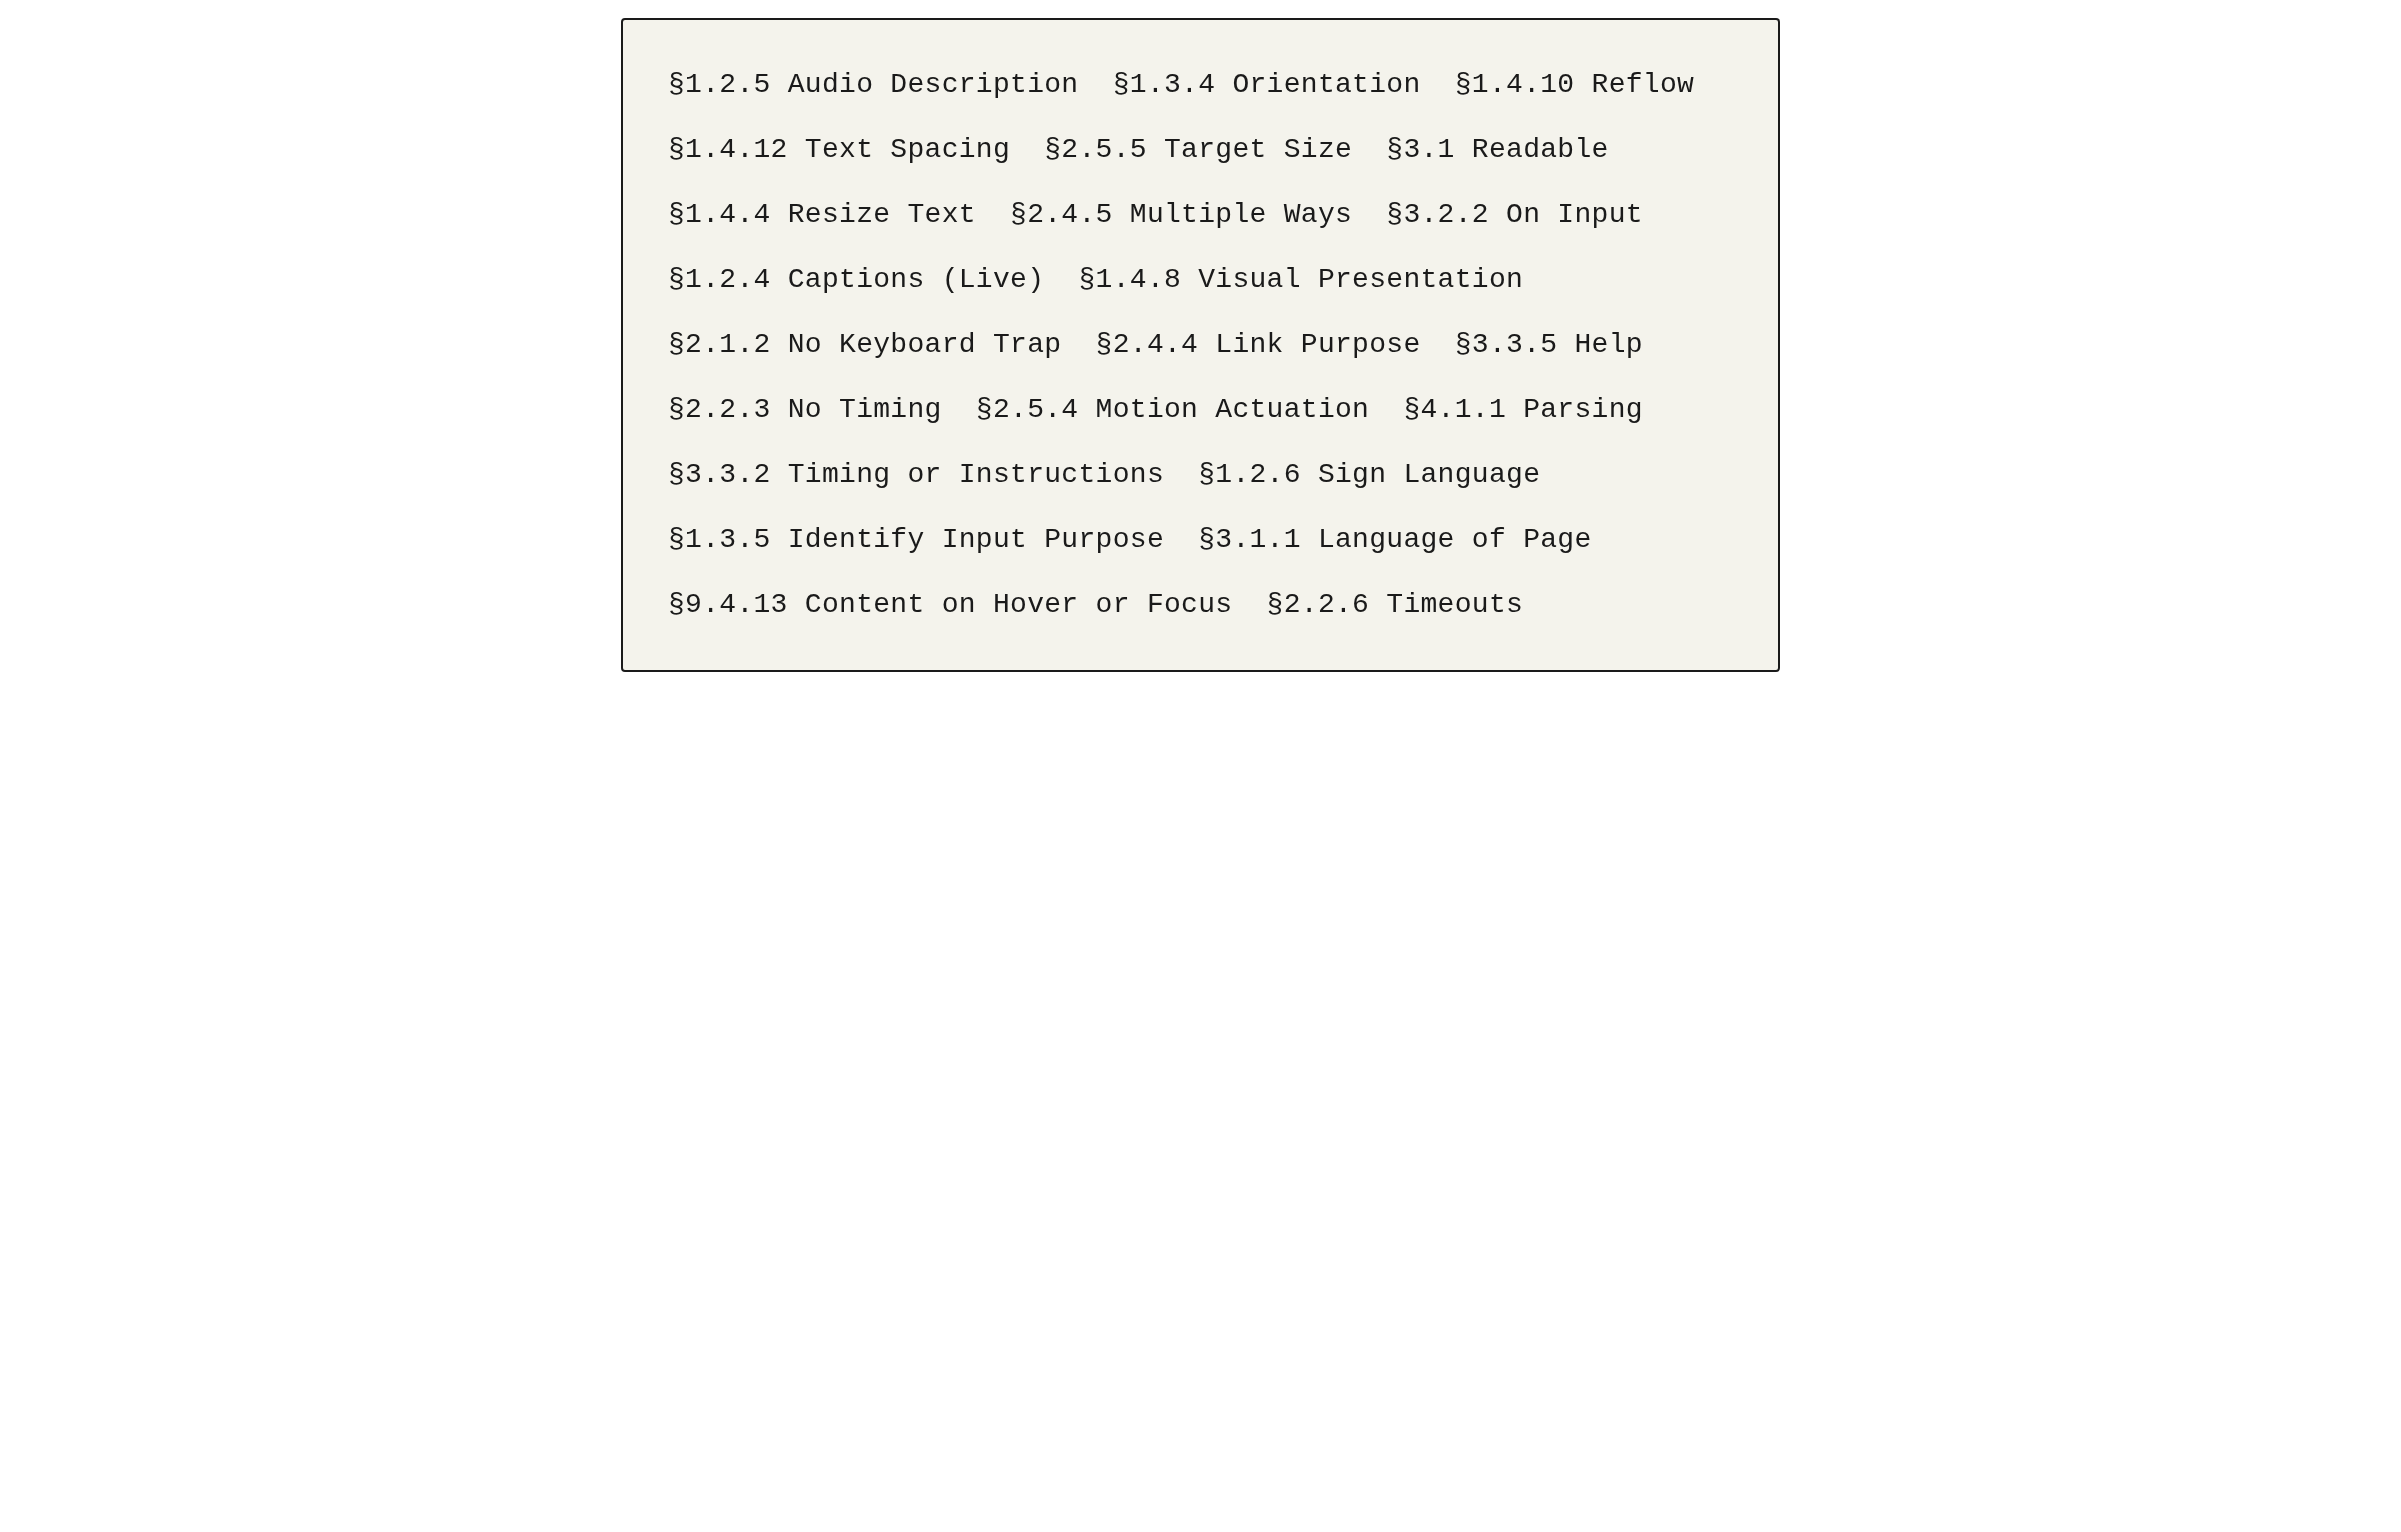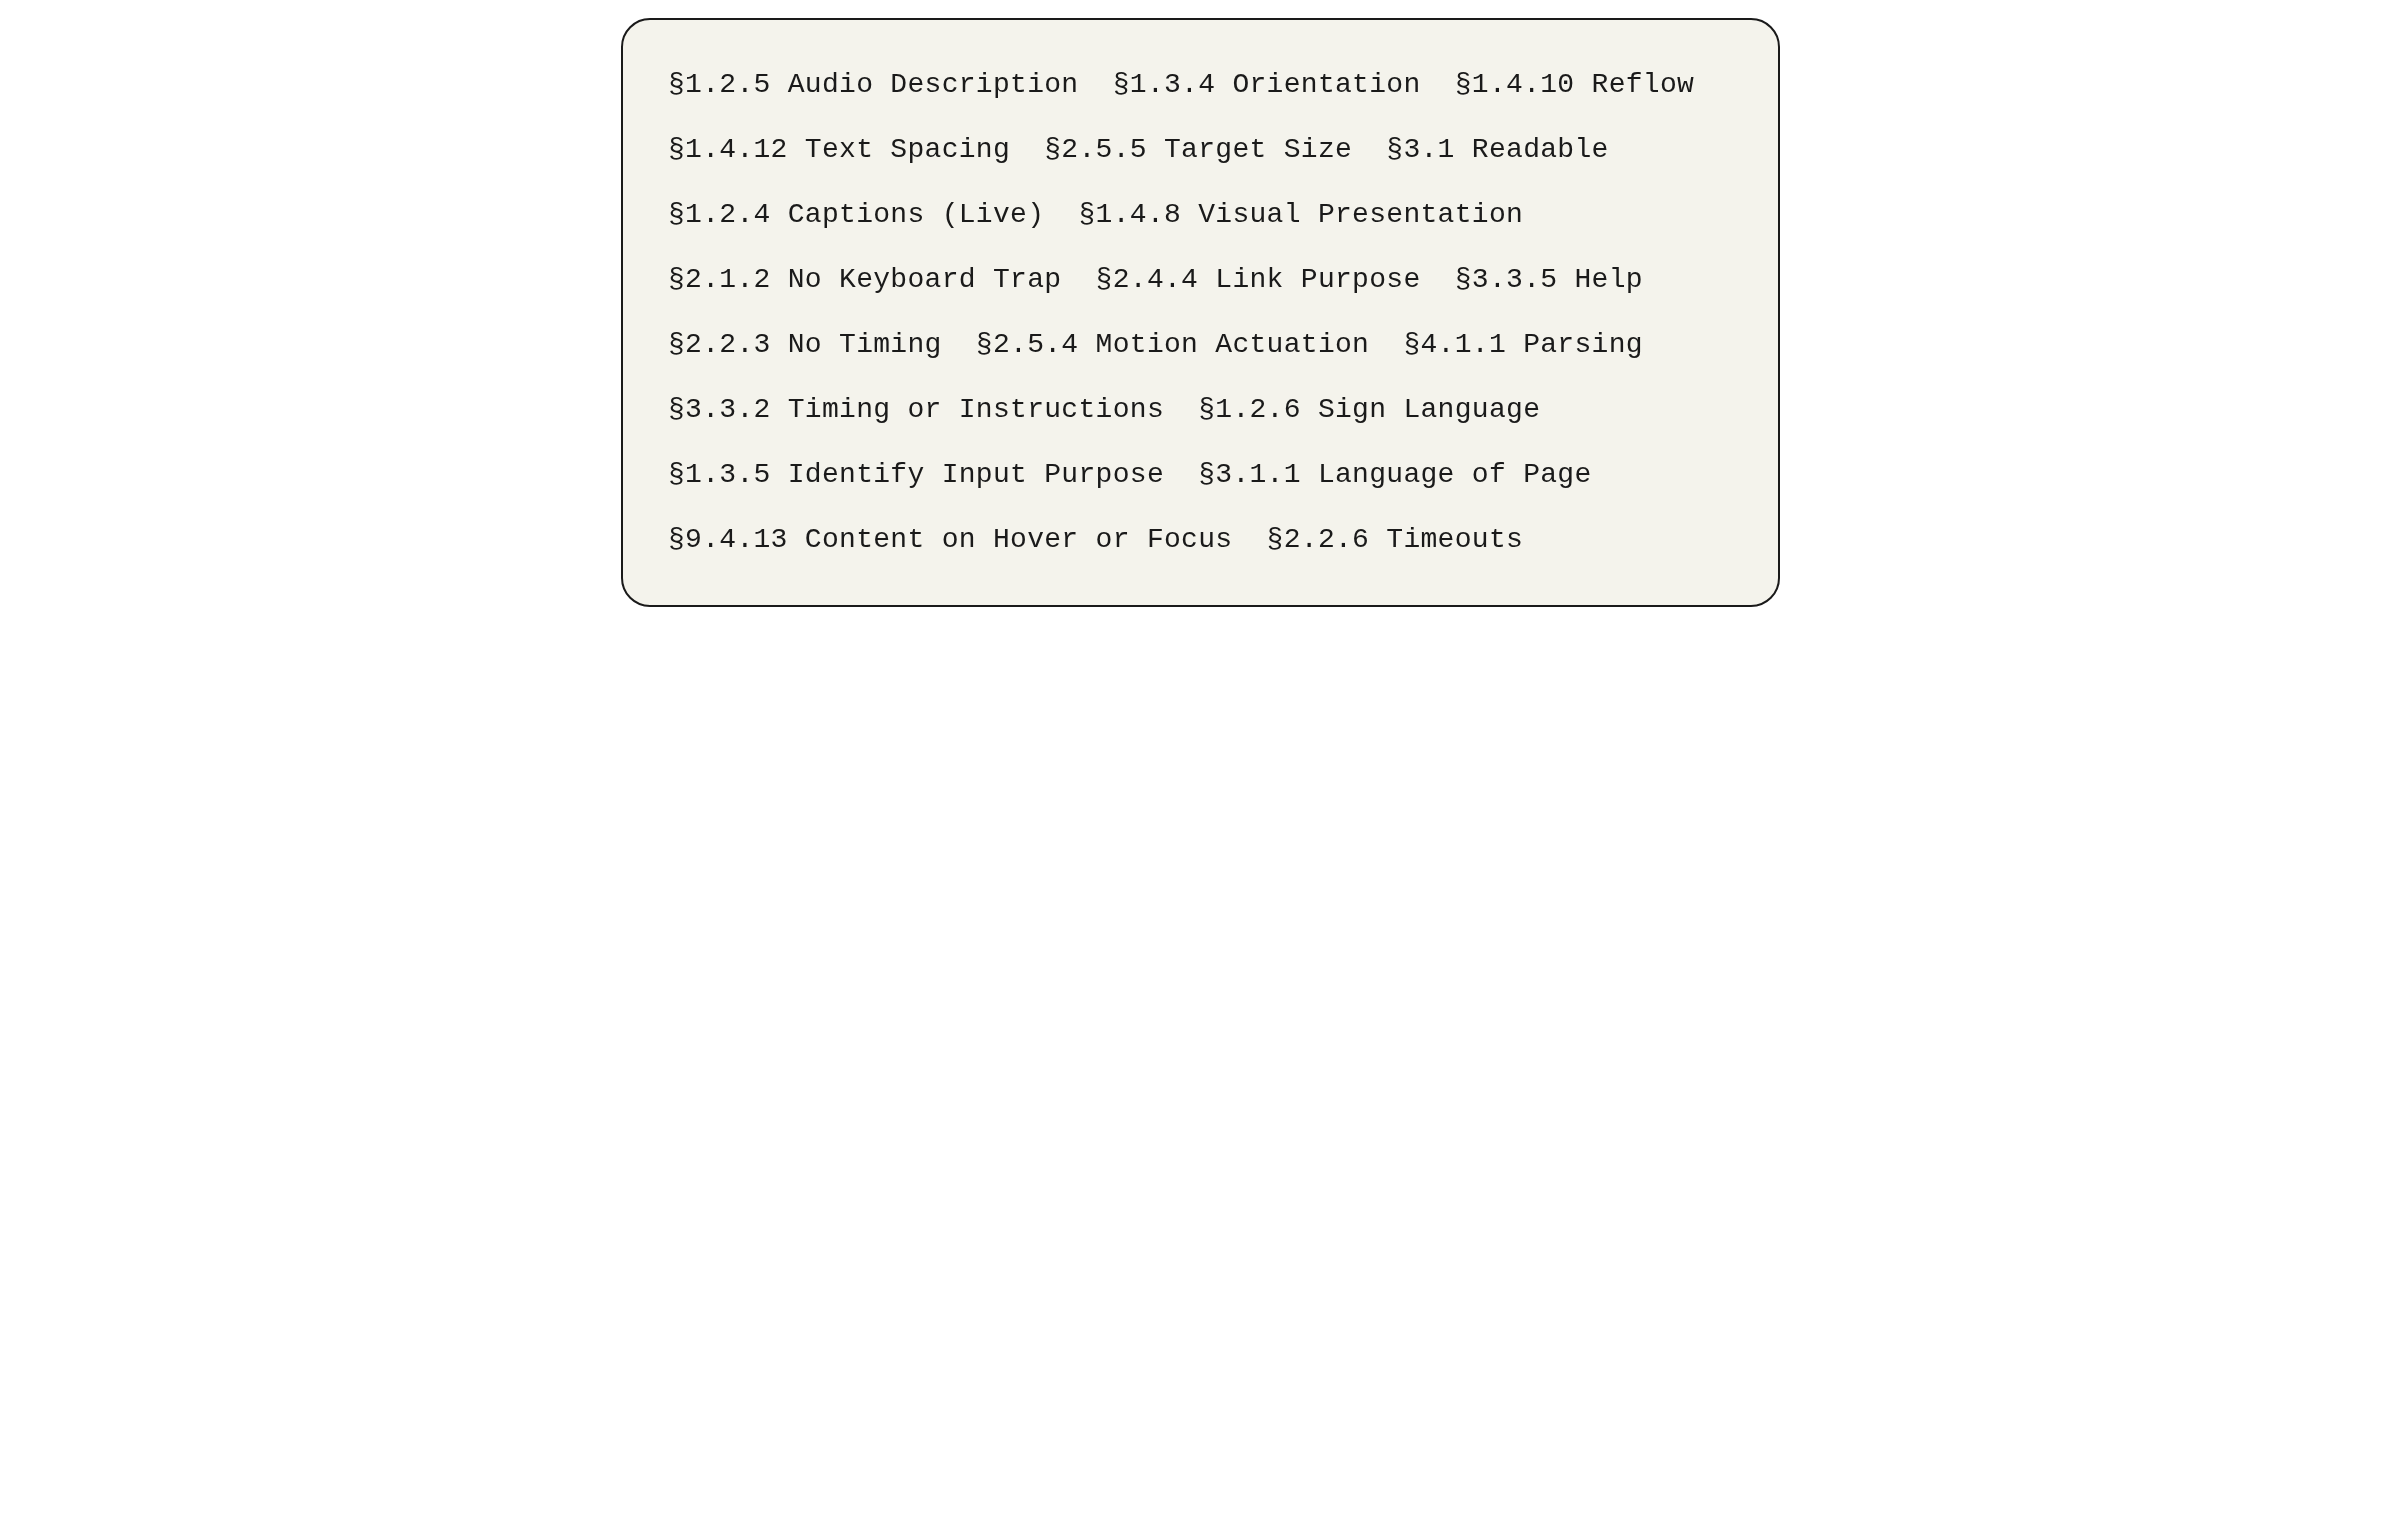--- a/index.html
+++ b/index.html
@@ -12,21 +12,21 @@
       display: flex;
       justify-content: center;
       align-items: flex-start;
       padding: 18px;
       font-family: 'Menlo', 'Consolas', 'Courier New', monospace;
     }
     .panel {
       width: 1159px;
       background: #f4f3ec;
       border: 2.7px solid #1a1a1a;
-      border-radius: 29px;
+      border-radius: 4px;
       padding: 51px 45px 51px 45px;
     }
     .line {
       font-size: 28px;
       line-height: 1.0;
       color: #1a1a1a;
       letter-spacing: 0.3px;
       white-space: pre;
       margin-bottom: 37px;
       font-weight: 400;
@@ -34,20 +34,21 @@
     .line:last-child {
       margin-bottom: 0;
     }
   </style>
 </head>
 <body>
 
 <div class="panel">
   <div class="line">§1.2.5 Audio Description  §1.3.4 Orientation  §1.4.10 Reflow</div>
   <div class="line">§1.4.12 Text Spacing  §2.5.5 Target Size  §3.1 Readable</div>
+  <div class="line">§1.4.4 Resize Text  §2.4.5 Multiple Ways  §3.2.2 On Input</div>
   <div class="line">§1.2.4 Captions (Live)  §1.4.8 Visual Presentation</div>
   <div class="line">§2.1.2 No Keyboard Trap  §2.4.4 Link Purpose  §3.3.5 Help</div>
   <div class="line">§2.2.3 No Timing  §2.5.4 Motion Actuation  §4.1.1 Parsing</div>
   <div class="line">§3.3.2 Timing or Instructions  §1.2.6 Sign Language</div>
   <div class="line">§1.3.5 Identify Input Purpose  §3.1.1 Language of Page</div>
   <div class="line">§9.4.13 Content on Hover or Focus  §2.2.6 Timeouts</div>
 </div>
 
 
 </body></html>

